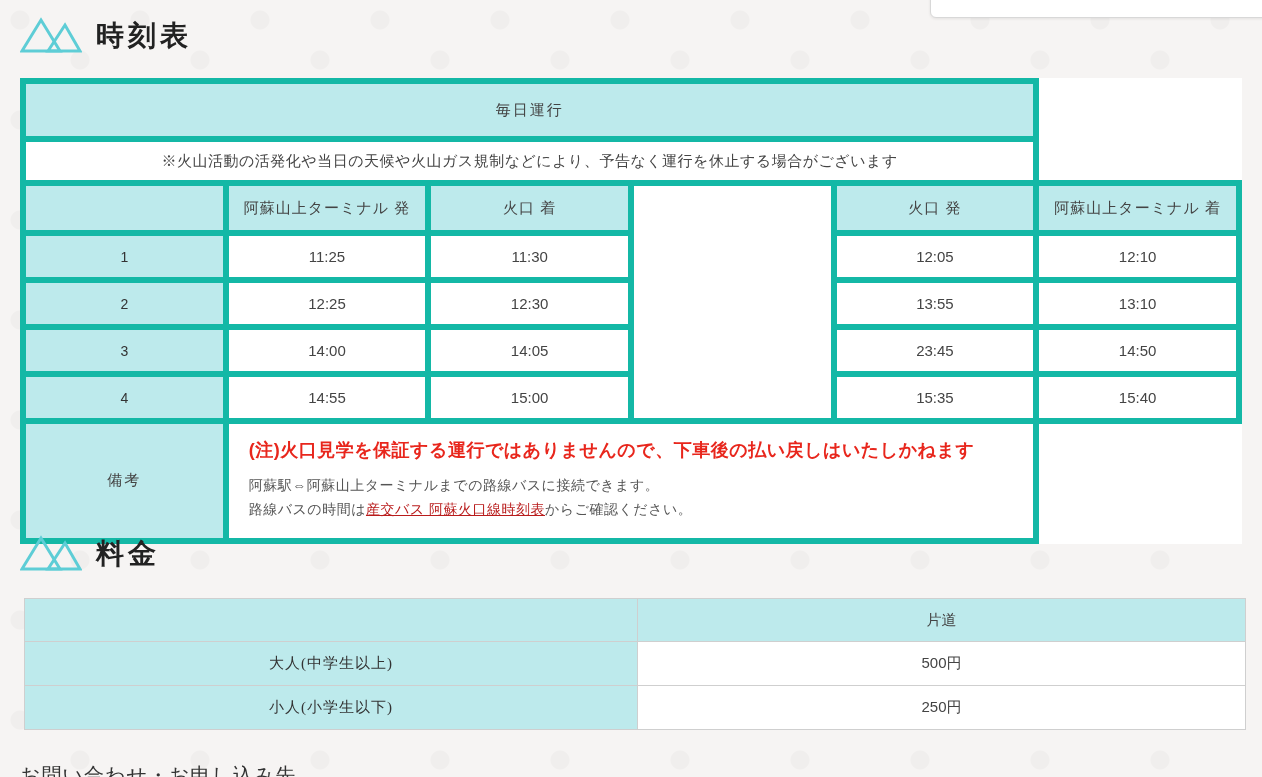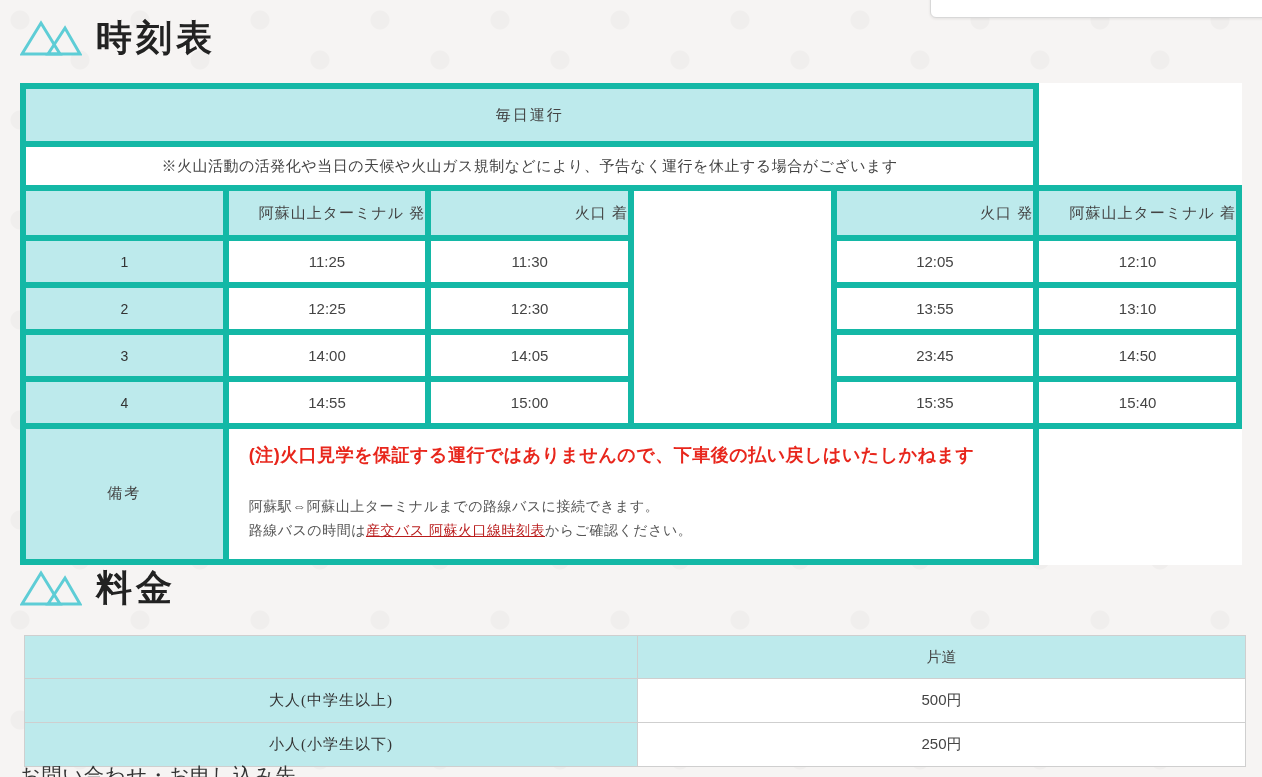--- a/index.html
+++ b/index.html
@@ -48,29 +48,29 @@
   }
 
   .section-head {
     display: flex;
     align-items: center;
     gap: 14px;
     padding-left: 20px;
   }
   .mtn-icon { flex: 0 0 auto; display:block; }
   .section-title {
-    font-size: 36px;
+    font-size: 28px;
     font-weight: bold;
     letter-spacing: 4px;
     color: #222;
     font-family: "DejaVu Sans", "Liberation Sans", sans-serif;
   }
 
   .timetable-wrap { position: absolute; top: 14px; left: 0; width: 1262px; }
-  .fare-wrap { position: absolute; top: 564px; left: 0; width: 1262px; }
+  .fare-wrap { position: absolute; top: 532px; left: 0; width: 1262px; }
 
   table.tt {
     border-collapse: collapse;
     width: 1222px;
     margin: 20px 20px 0 20px;
     background: #ffffff;
     table-layout: fixed;
   }
   table.tt td, table.tt th {
     border: 6px solid #14b8a6;
@@ -91,21 +91,21 @@
   .note-row td {
     height: 38px;
     text-align: center;
     font-size: 14px;
     color: #555;
     background: #fff;
     letter-spacing: 0.5px;
   }
   .col-head td {
     height: 44px;
-    text-align: right;
+    text-align: center;
     font-size: 15px;
     color: #333;
     letter-spacing: 1px;
     margin-top: 36px;
   }
   .data-row td {
     height: 41px;
     text-align: center;
     font-size: 16px;
     color: #555;
@@ -131,21 +131,21 @@
     background: #fff;
     padding: 14px 20px 16px 20px !important;
     text-align: left;
     vertical-align: top;
   }
   .remarks-warn {
     color: #e8261c;
     font-size: 18px;
     font-weight: bold;
     letter-spacing: 0.5px;
-    margin-bottom: 28px;
+    margin-bottom: 12px;
   }
   .remarks-line {
     color: #555;
     font-size: 14px;
     line-height: 1.7;
     letter-spacing: 0.5px;
   }
   .remarks-link {
     color: #b91c1c;
   }

